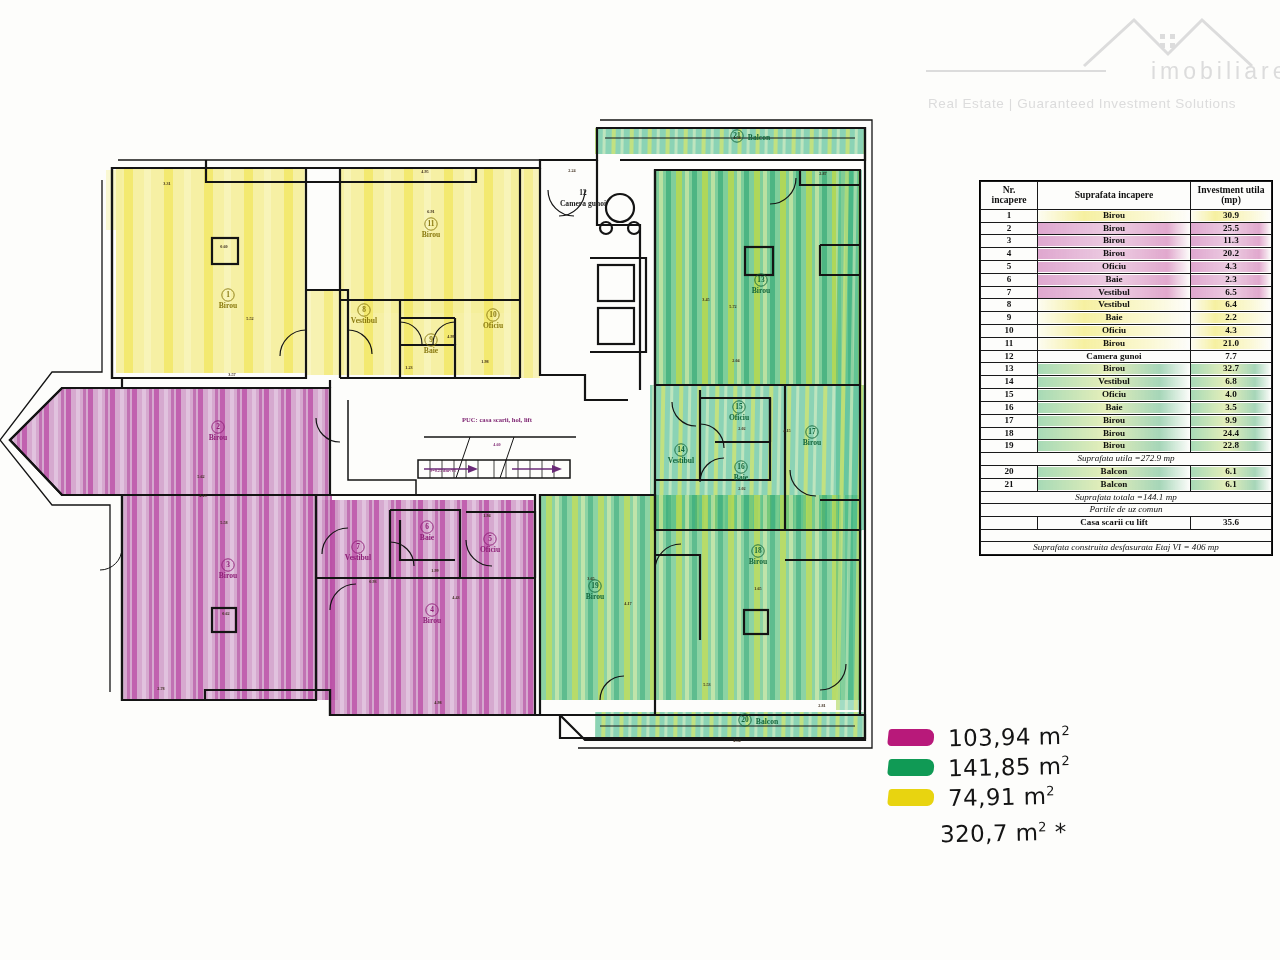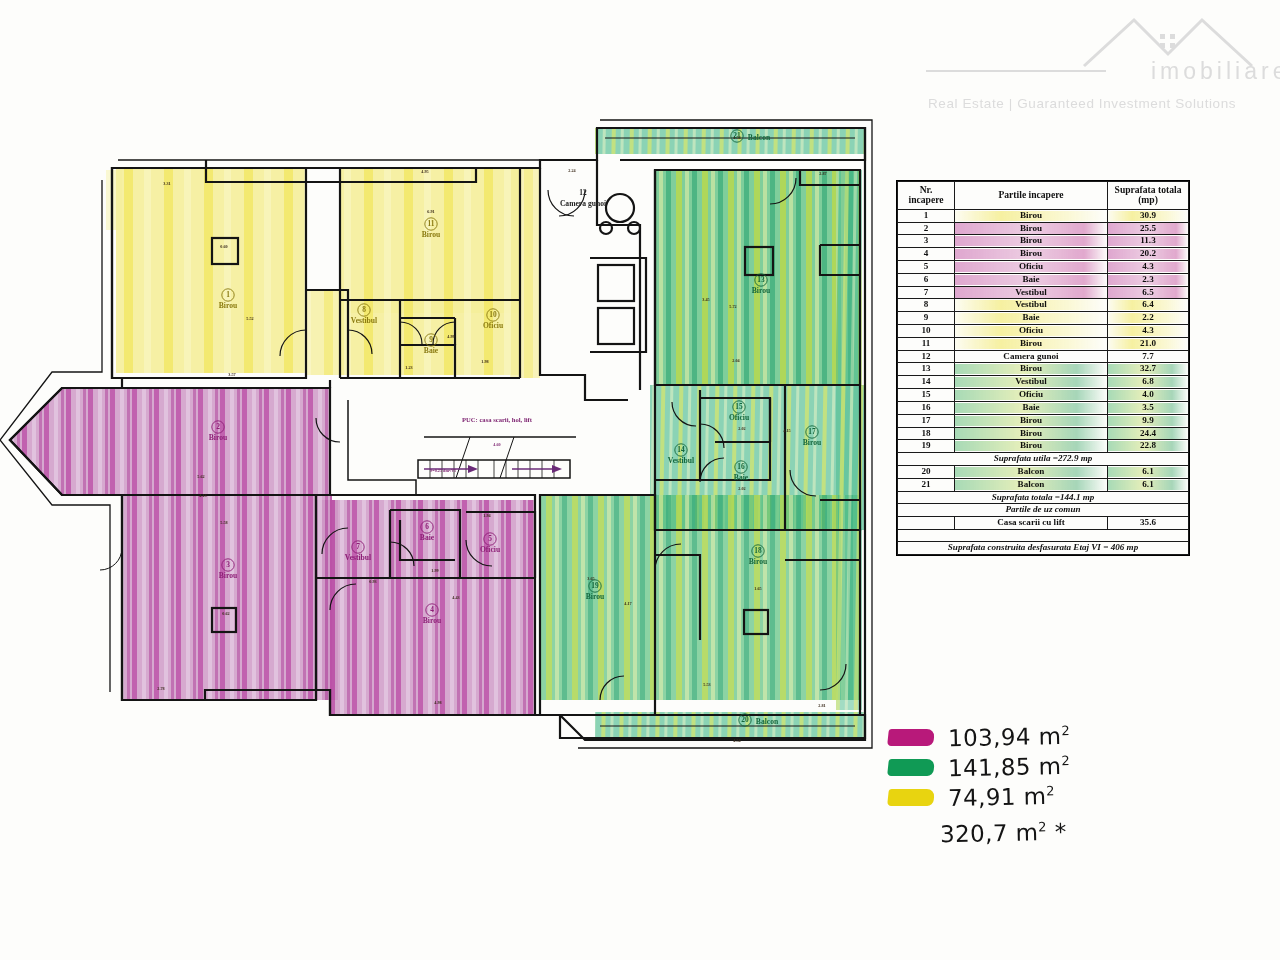--- a/index.html
+++ b/index.html
@@ -32,38 +32,38 @@
     font-family:"Liberation Sans", sans-serif;
     font-size:13.5px; letter-spacing:.6px; color:#dcdcdc;
   }
   #logo .roofsvg{position:absolute;left:160px;top:0;}
   #logo .underline{
     position:absolute;left:4px;top:60px;width:180px;height:2px;background:#dcdcdc;
   }
 
   
   #tbl{
-    position:absolute; left:896px; top:180px; width:294px;
+    position:absolute; left:979px; top:180px; width:294px;
     border:1.6px solid #000; background:rgba(255,255,255,.0);
     box-sizing:border-box;
   }
   #tbl table{border-collapse:collapse;width:100%;}
   #tbl td,#tbl th{
     border:1px solid #1a1a1a;
     font-size:9.1px; color:#111;
     text-align:center; padding:1px 2px; line-height:1.08;
     font-family:"Liberation Serif", serif;
     position:relative;
   }
   #tbl th{font-weight:700;font-size:9.6px;padding:3px 2px;}
   .c-nr{width:52px;font-weight:700;}
   .c-name{width:148px;font-weight:700;}
   .c-val{width:auto;font-weight:700;}
   tr.sum td{
-    text-align:left; font-style:italic; font-weight:700;
+    text-align:left; font-style:italic; font-weight:400;
     font-size:9.4px; padding-left:5px;
   }
   
   .hl{position:relative;}
   .hl::after{
     content:""; position:absolute; left:0; right:0; top:7%; bottom:7%;
     pointer-events:none; mix-blend-mode:multiply; opacity:.55;
   }
   .hl-y::after{background:linear-gradient(90deg,rgba(245,232,70,.1),rgba(240,228,60,.85) 30%,rgba(246,238,120,.5) 75%,rgba(255,255,255,0));}
   .hl-m::after{background:linear-gradient(90deg,rgba(190,70,160,.85),rgba(205,110,180,.6) 50%,rgba(190,60,150,.8) 85%,rgba(255,255,255,.05));}
@@ -380,22 +380,22 @@
 </div>
 
 <div id="tbl">
   <table>
     <thead>
       <tr>
         <th class="c-nr">
           <span>Nr.</span><br>
           <span>incapere</span>
         </th>
-        <th class="c-name">Partile incapere</th>
-        <th class="c-val">Suprafata totala (mp)</th>
+        <th class="c-name">Suprafata incapere</th>
+        <th class="c-val">Investment utila (mp)</th>
       </tr>
     </thead>
     <tbody id="tbody">
         <tr>
           <td class="c-nr">1</td>
           <td class="c-name hl hl-y">Birou</td>
           <td class="c-val hl hl-y">30.9</td>
         </tr>
         <tr>
           <td class="c-nr">2</td>

